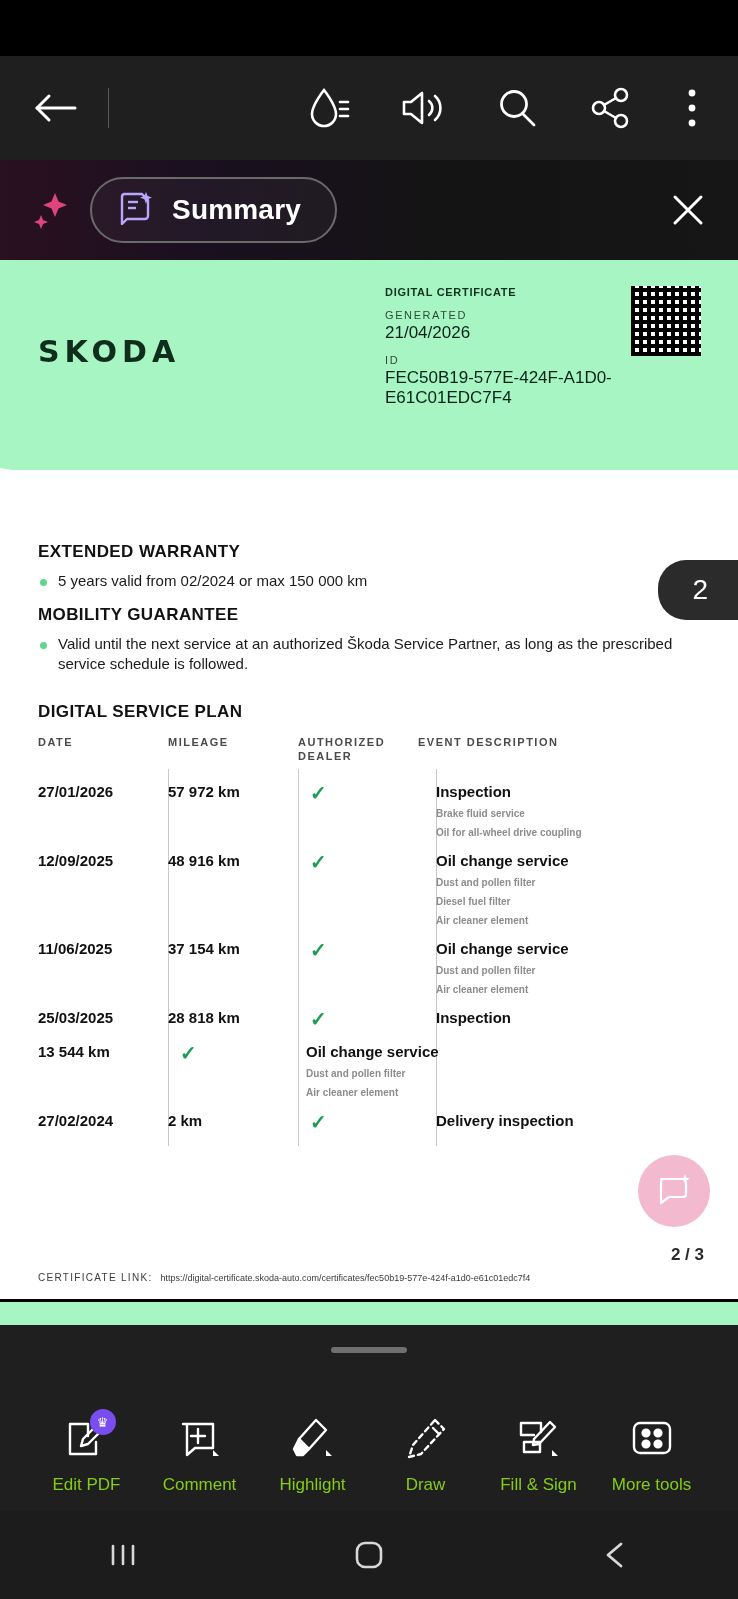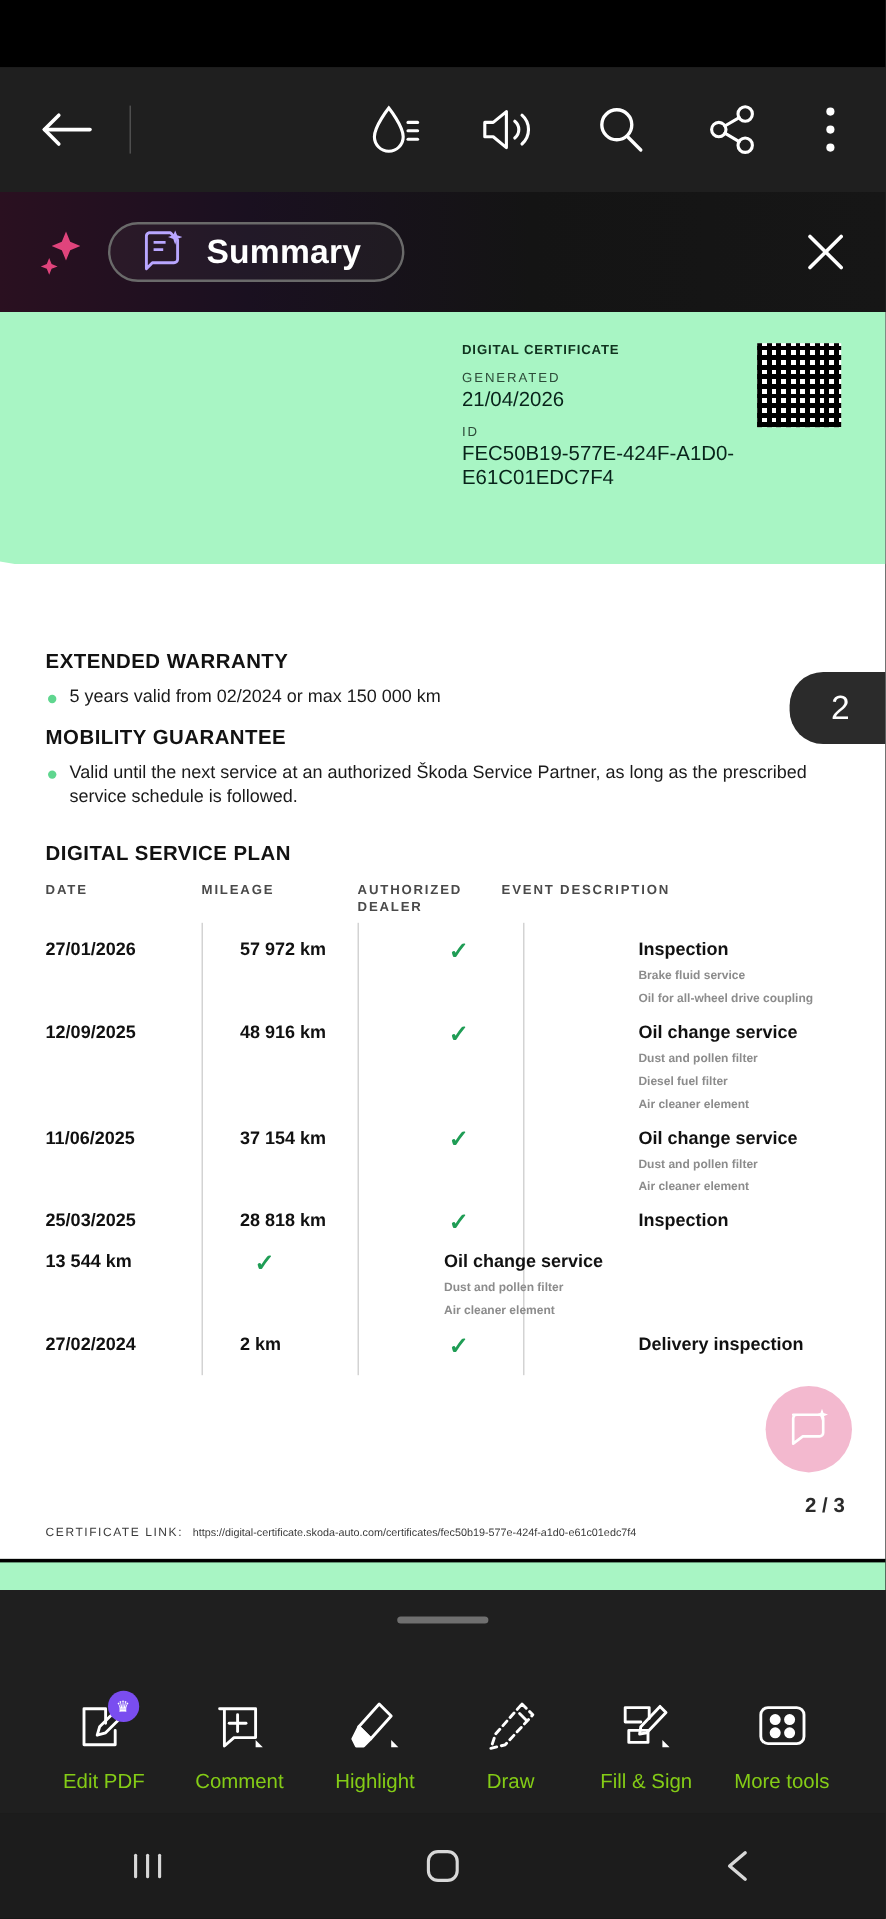--- a/index.html
+++ b/index.html
@@ -57,21 +57,21 @@
     flex: 0 0 100px;
     background: linear-gradient(90deg,#2a1020 0%, #1a1020 28%, #141414 60%, #161616 100%);
     display: flex;
     align-items: center;
     padding: 0 26px;
     position: relative;
   }
   .sparkle { width: 52px; flex: 0 0 52px; display:flex; align-items:center; justify-content:center;}
   .summary-pill {
     margin-left: 12px;
-    height: 50px;
+    height: 66px;
     border: 2px solid #6a6a6a;
     border-radius: 34px;
     display: flex;
     align-items: center;
     gap: 16px;
     padding: 0 34px 0 26px;
     background: rgba(255,255,255,0.04);
   }
   .summary-pill .label {
     color: #fff;
@@ -180,21 +180,20 @@
   }
   .col-date { width: 130px; flex: 0 0 130px; }
   .col-mile { width: 130px; flex: 0 0 130px; padding-left: 0; }
   .col-auth { width: 138px; flex: 0 0 138px; }
   .col-desc { flex: 1 1 auto; }
   .svc-rows { position: relative; }
   .svc-row {
     display: flex;
     padding-top: 14px;
     position: relative;
-    gap: 32px;
   }
   .svc-row .col-date, .svc-row .col-mile { font-size: 15px; color: #111; }
   .svc-row .col-auth { display: flex; justify-content: flex-start; padding-left: 12px; }
   .check { color: #1f9d55; font-size: 20px; line-height: 1; }
   .evt-main { font-size: 15px; color: #111; }
   .evt-sub { font-size: 10px; color: #8c8c8c; margin-top: 8px; }
   .vline {
     position: absolute;
     top: 0; bottom: 0;
     width: 1px;
@@ -372,20 +371,21 @@
       <svg width="34" height="34" viewBox="0 0 34 34" stroke="#fff" stroke-width="3" stroke-linecap="round">
         <line x1="4" y1="4" x2="30" y2="30"></line>
           <line x1="30" y1="4" x2="4" y2="30"></line>
       </svg>
     </div>
   </div>
 
   <div class="doc-wrap">
 
     <div class="doc-header">
+      <div class="skoda-logo">SKODA</div>
       <div class="cert-block">
         <div class="cert-title">DIGITAL CERTIFICATE</div>
         <div class="cert-lbl">GENERATED</div>
         <div class="cert-val">21/04/2026</div>
         <div class="cert-lbl">ID</div>
         <div class="cert-val">FEC50B19-577E-424F-A1D0-E61C01EDC7F4</div>
       </div>
       <div class="qr"></div>
     </div>
 

